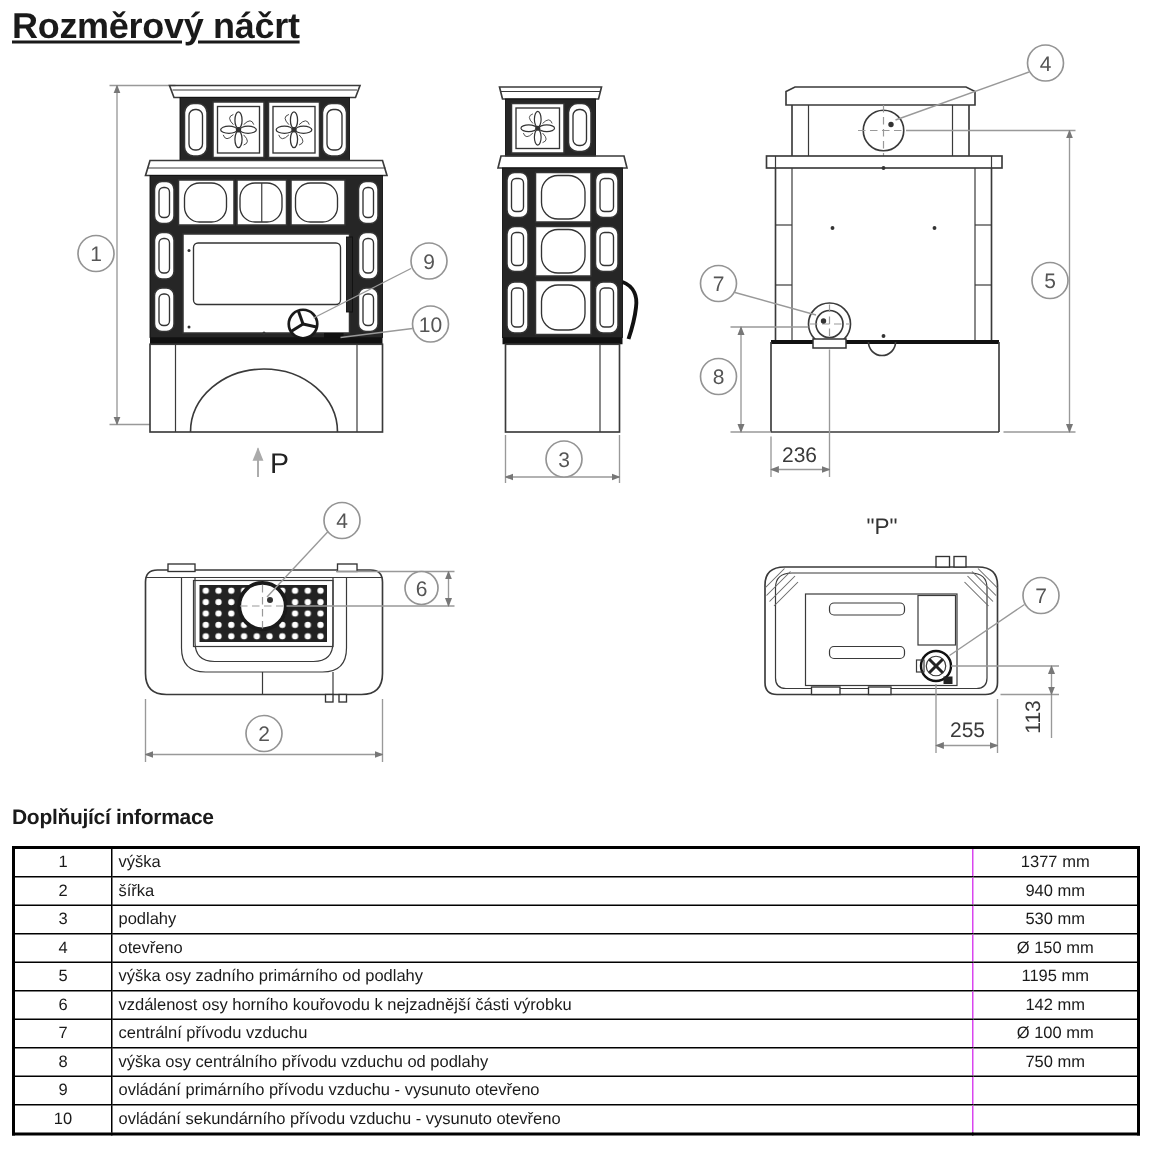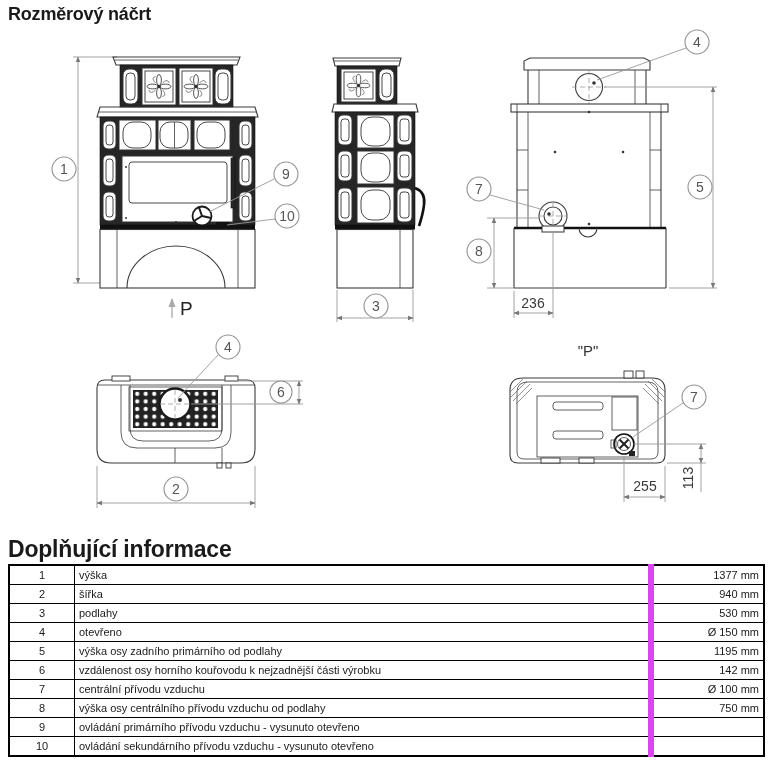--- a/index.html
+++ b/index.html
@@ -1,27 +1,27 @@
 <!DOCTYPE html>
 <html><head>
 <meta charset="utf-8">
 <style>
   html,body{margin:0;padding:0;background:#fff;}
   body{width:769px;height:768px;position:relative;overflow:hidden;
        font-family:"Liberation Sans",sans-serif;color:#1a1a1a;}
-  .h-title{position:absolute;left:8px;top:4px;font-size:18px;font-weight:bold;letter-spacing:-0.2px;}
-  .h-info {position:absolute;left:8px;top:536px;font-size:23px;font-weight:bold;letter-spacing:-0.2px;}
+  .h-title{position:absolute;left:8px;top:4px;font-size:24px;font-weight:bold;letter-spacing:-0.2px;text-decoration:underline;}
+  .h-info {position:absolute;left:8px;top:536px;font-size:14px;font-weight:bold;letter-spacing:-0.2px;}
   svg#drawing{position:absolute;left:0;top:0;}
   table.info{position:absolute;left:8px;top:564px;width:750px;border-collapse:collapse;
              border:2px solid #000;table-layout:fixed;}
   table.info td{border-top:1px solid #000;border-bottom:1px solid #000;
                 font-size:11px;height:16px;padding:1px 4px;overflow:hidden;white-space:nowrap;}
   td.c-num{width:56px;text-align:center;border-right:1px solid #000;padding:1px 2px;}
   td.c-label{width:565px;text-align:left;}
-  td.c-value{width:101px;text-align:right;border-left:6px solid #d946ef;}
+  td.c-value{width:101px;text-align:center;border-left:1px solid #d946ef;}
   
   .ol{fill:none;stroke:#3a3a3a;stroke-width:1.1;}
   .olt{fill:none;stroke:#3a3a3a;stroke-width:0.8;}
   .heavy{stroke:#111;stroke-width:2.6;fill:none;}
   .dk{fill:#262626;stroke:#111;stroke-width:0.6;}
   .wt{fill:#fff;stroke:#333;stroke-width:1;}
   .wtn{fill:#fff;stroke:#333;stroke-width:0.9;}
   .dim{fill:none;stroke:#999;stroke-width:0.9;}
   .dash{fill:none;stroke:#999;stroke-width:0.8;stroke-dasharray:5,3;}
   .callout{fill:#fff;stroke:#949494;stroke-width:1.1;}

